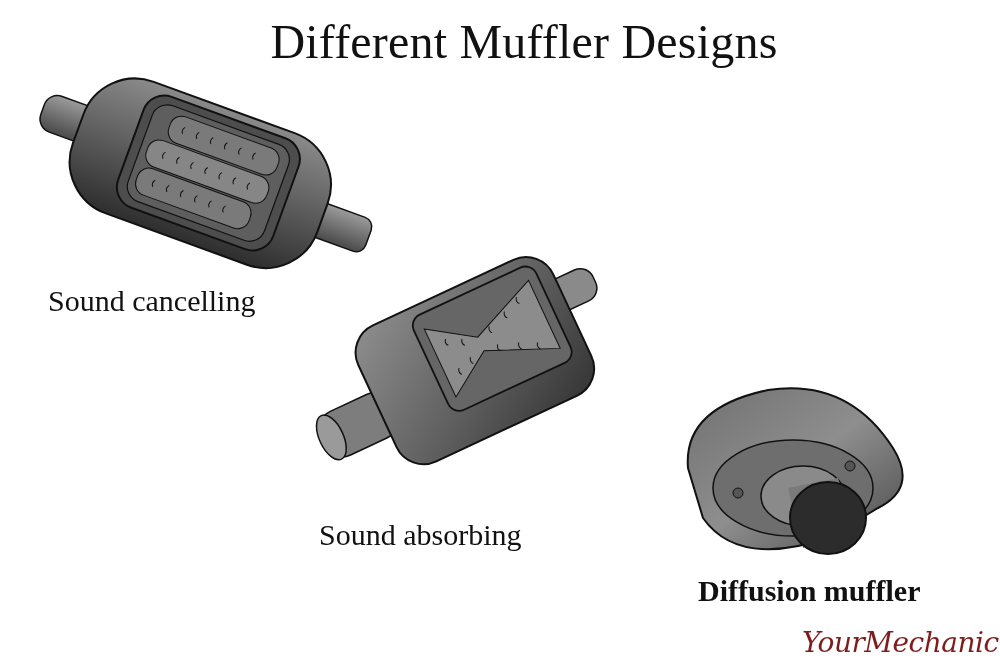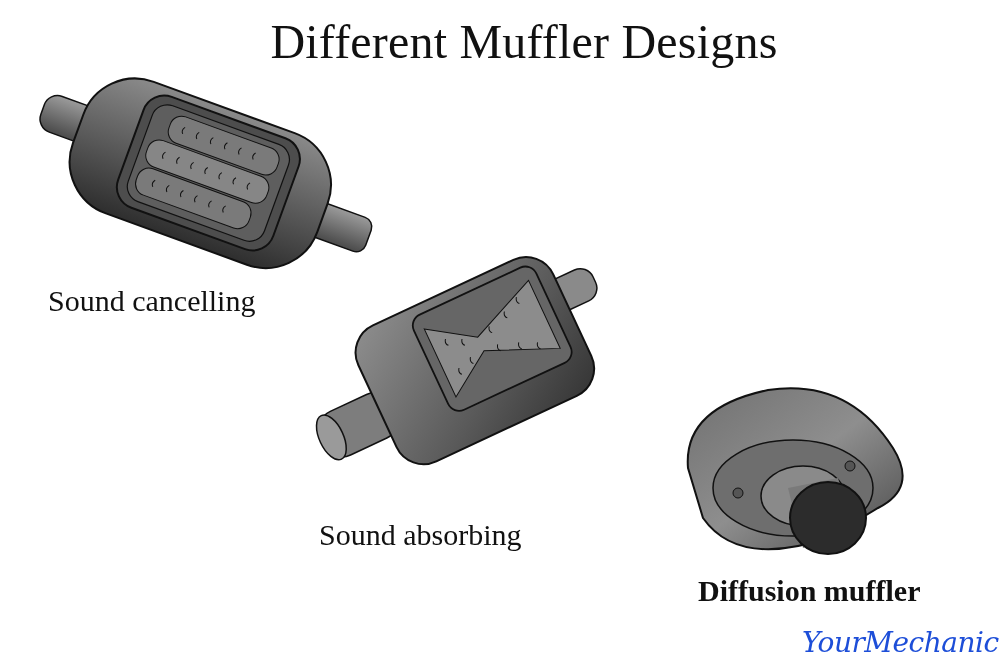--- a/index.html
+++ b/index.html
@@ -2,21 +2,21 @@
 <html><head>
 <meta charset="utf-8">
 <style>
   html, body { margin:0; padding:0; background:#ffffff; }
   body { width:1000px; height:667px; position:relative; overflow:hidden; font-family:"Liberation Serif","DejaVu Serif",serif; color:#111; }
   .title { position:absolute; left:0; width:1000px; top:14px; text-align:center; font-size:48px; font-weight:normal; letter-spacing:0.2px; padding-left:48px; box-sizing:border-box; }
   .label { position:absolute; font-size:30px; white-space:nowrap; }
   #lbl-cancel { left:48px; top:284px;text-align:right; }
   #lbl-absorb { left:319px; top:478px;margin-top:40px; }
   #lbl-diffuse { left:698px; top:574px;font-weight:bold; }
-  .logo { position:absolute; left:802px; top:626px; font-family:"DejaVu Serif",serif; font-style:italic; font-size:28px; color:#1d4ed8; letter-spacing:-0.5px; }
+  .logo { position:absolute; left:802px; top:626px; font-family:"DejaVu Serif",serif; font-style:italic; font-size:28px; color:#7f1d1d; letter-spacing:-0.5px; }
   svg.art { position:absolute; overflow:visible; }
 </style>
 </head>
 <body>
 
 <div class="title">Different Muffler Designs</div>
 
 <svg class="art" style="left:30px;top:75px" width="350" height="205" viewBox="0 0 350 205">
   <defs>
     <linearGradient id="g1" x1="0" y1="0" x2="0" y2="1">

